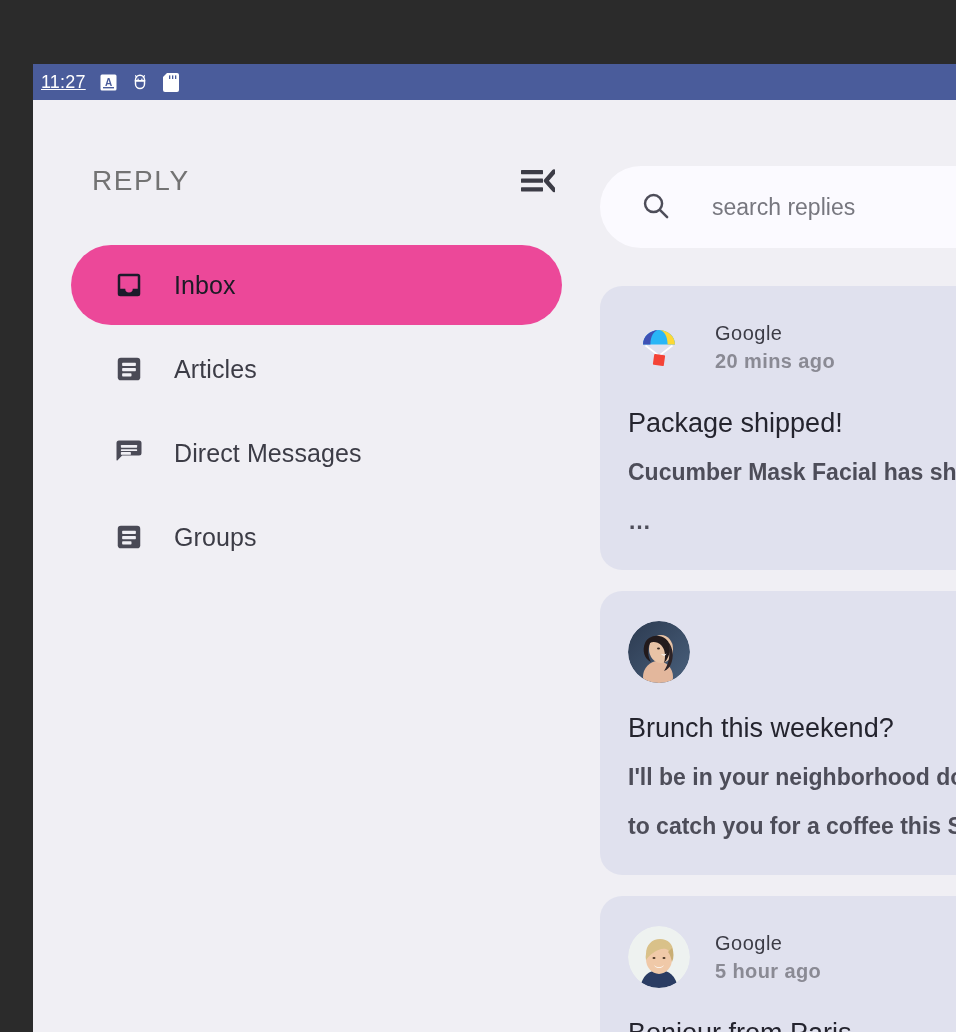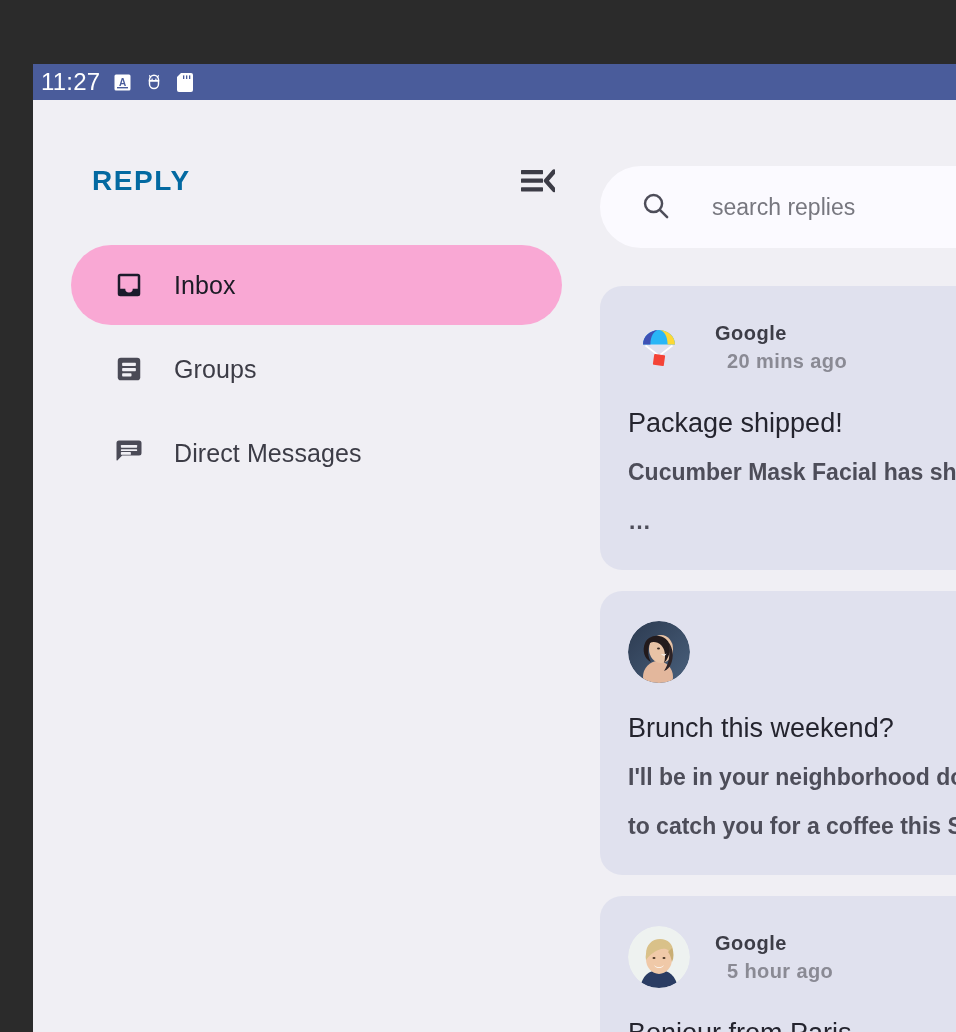--- a/index.html
+++ b/index.html
@@ -27,23 +27,24 @@
   #status-bar {
     height: 36px;
     background: #4a5c9b;
     display: flex;
     align-items: center;
     padding-left: 8px;
     gap: 14px;
     color: #ffffff;
   }
   #status-bar .clock {
-    font-size: 24px;
+    font-size: 18px;
     letter-spacing: .2px;
     font-family: "Liberation Sans", sans-serif;
+    text-decoration: underline;
   }
   .sb-icon { display: flex; align-items: center; }
 
   
   #app-body {
     display: flex;
     height: calc(100% - 36px);
     background: #f0eff4;
   }
 
@@ -56,43 +57,43 @@
   }
 
   #drawer-header {
     display: flex;
     align-items: center;
     justify-content: space-between;
     padding: 0 40px 0 59px;
     height: 58px;
   }
   #brand-title {
-    color: #0369a1;
+    color: #737373;
     font-size: 28px;
-    font-weight: 700;
+    font-weight: 400;
     letter-spacing: 1.6px;
   }
   #menu-open-button {
     width: 44px; height: 44px;
     display: flex; align-items: center; justify-content: center;
     cursor: pointer;
   }
 
   #nav-list { margin-top: 35px; padding: 0 38px 0 38px; }
 
   .nav-item {
     display: flex;
     align-items: center;
     height: 80px;
     border-radius: 40px;
     padding-left: 41px;
     margin-bottom: 4px;
     cursor: pointer;
   }
-  .nav-item.selected { background: #f9a8d4; }
+  .nav-item.selected { background: #ec4899; }
   .nav-icon {
     width: 34px; height: 34px;
     flex: 0 0 34px;
     display: flex; align-items: center; justify-content: center;
   }
   .nav-label {
     margin-left: 28px;
     font-size: 25px;
     color: #3c3c46;
     letter-spacing: .1px;
@@ -139,31 +140,30 @@
   .avatar {
     width: 62px; height: 62px;
     border-radius: 50%;
     overflow: hidden;
     flex: 0 0 62px;
     position: relative;
   }
   .sender-block { margin-left: 25px; }
   .sender-name {
     font-size: 20px;
-    font-weight: 700;
+    font-weight: 400;
     color: #3c3c46;
     letter-spacing: .5px;
     margin-bottom: 5px;
   }
   .sender-time {
     font-size: 20px;
     font-weight: 700;
     color: #8a8a94;
     letter-spacing: .4px;
-    margin-left: 12px;
   }
   .card-subject {
     margin-top: 30px;
     font-size: 27px;
     color: #24242e;
     white-space: nowrap;
   }
   .card-body {
     margin-top: 18px;
     font-size: 23px;
@@ -233,43 +233,54 @@
 
         <div class="nav-item selected">
           <span class="nav-icon">
             <svg width="30" height="30" viewBox="0 0 24 24">
               <path d="M19 3H5a2 2 0 0 0-2 2v14a2 2 0 0 0 2 2h14a2 2 0 0 0 2-2V5a2 2 0 0 0-2-2zm0 12h-4a3 3 0 0 1-6 0H5V5h14v10z" fill="#1b1b2b"></path>
             </svg>
           </span>
           <span class="nav-label">Inbox</span>
         </div>
 
-
         <div class="nav-item">
           <span class="nav-icon">
             <svg width="30" height="30" viewBox="0 0 24 24">
               <rect x="3" y="3" width="18" height="18" rx="2.5" fill="#4a4a56"></rect>
               <rect x="6.5" y="7" width="11" height="2.6" rx="0.6" fill="#f0eff4"></rect>
               <rect x="6.5" y="11.2" width="11" height="2.6" rx="0.6" fill="#f0eff4"></rect>
               <rect x="6.5" y="15.4" width="7.5" height="2.6" rx="0.6" fill="#f0eff4"></rect>
             </svg>
           </span>
-          <span class="nav-label">Groups</span>
+          <span class="nav-label">Articles</span>
         </div>
 
         <div class="nav-item">
           <span class="nav-icon">
             <svg width="30" height="30" viewBox="0 0 24 24">
               <path d="M20 2H4a2 2 0 0 0-2 2v13.5a.5.5 0 0 0 .85.35L6.5 14H20a2 2 0 0 0 2-2V4a2 2 0 0 0-2-2z" fill="#4a4a56"></path>
               <rect x="5.5" y="5.5" width="13" height="2.2" rx="0.5" fill="#f0eff4"></rect>
               <rect x="5.5" y="8.9" width="13" height="1.5" rx="0.5" fill="#f0eff4"></rect>
               <rect x="5.5" y="11.2" width="8" height="2.2" rx="0.5" fill="#f0eff4"></rect>
             </svg>
           </span>
           <span class="nav-label">Direct Messages</span>
+        </div>
+
+        <div class="nav-item">
+          <span class="nav-icon">
+            <svg width="30" height="30" viewBox="0 0 24 24">
+              <rect x="3" y="3" width="18" height="18" rx="2.5" fill="#4a4a56"></rect>
+              <rect x="6.5" y="7" width="11" height="2.6" rx="0.6" fill="#f0eff4"></rect>
+              <rect x="6.5" y="11.2" width="11" height="2.6" rx="0.6" fill="#f0eff4"></rect>
+              <rect x="6.5" y="15.4" width="7.5" height="2.6" rx="0.6" fill="#f0eff4"></rect>
+            </svg>
+          </span>
+          <span class="nav-label">Groups</span>
         </div>
 
       </div>
     </nav>
 
     <section id="list-pane">
 
       <div id="search-bar">
         <span>
           <svg width="31" height="31" viewBox="0 0 24 24">

